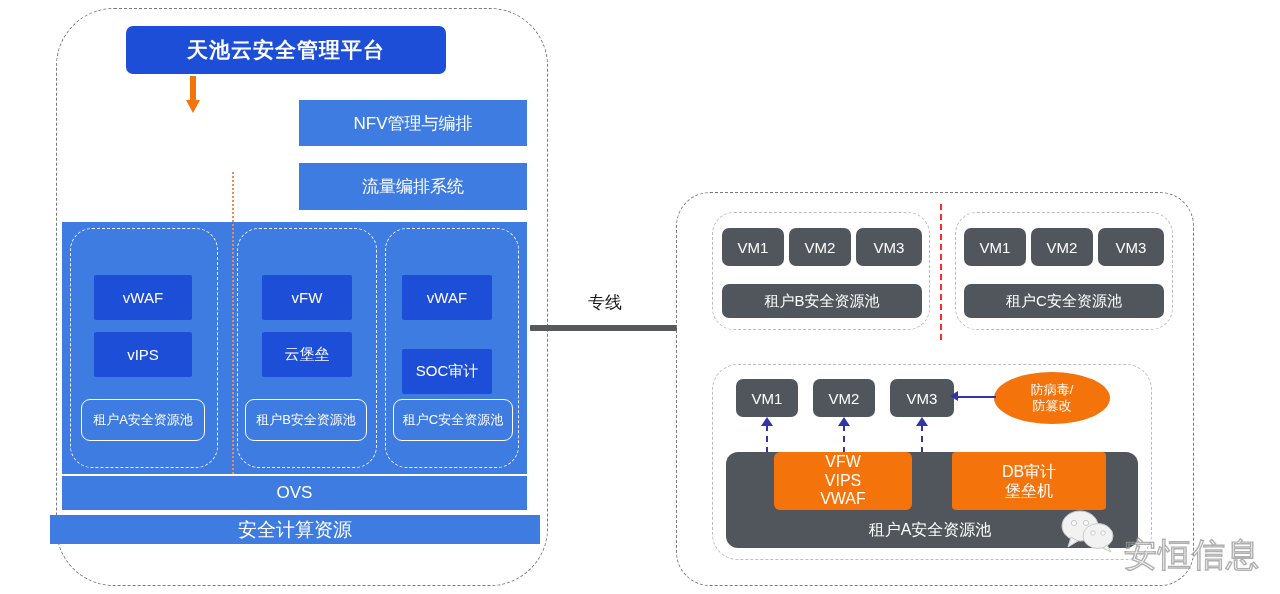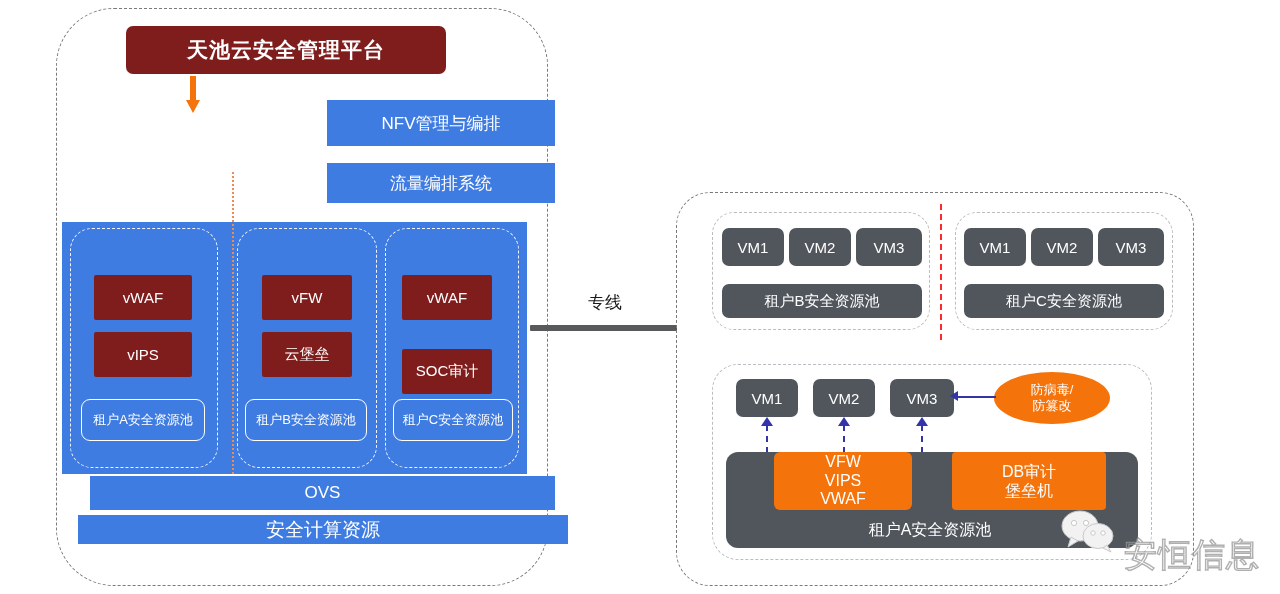--- a/index.html
+++ b/index.html
@@ -32,28 +32,27 @@
     border: 1.6px dashed #7a7a7a;
     border-radius: 58px;
     background: transparent;
   }
   .outer-container.left  { left: 56px;  top: 8px;   width: 492px; height: 578px; }
   .outer-container.right { left: 676px; top: 192px; width: 518px; height: 394px;
                            border-radius: 34px; }
 
   
   .orange-box {
-    background: #7f1d1d;
+    background: #1d4ed8;
     color: #ffffff;
     border-radius: 5px;
   }
   .blue-box {
     background: #3F7CE2;
     color: #ffffff;
-    margin-left: 28px;
   }
 
   #platform-title {
     left: 126px; top: 26px; width: 320px; height: 48px;
     font-size: 21px; font-weight: bold; letter-spacing: 1px;
     border-radius: 7px;
   }
 
   
   #platform-arrow {
@@ -73,21 +72,21 @@
 
   #sdn-controller {
     left: 62px; top: 118px; width: 210px; height: 54px;
     font-size: 16px;
   }
   #nfv-orchestration {
     left: 299px; top: 100px; width: 228px; height: 46px;
     font-size: 17px;
   }
   #traffic-orchestration {
-    left: 299px; top: 163px; width: 228px; height: 40px;
+    left: 299px; top: 163px; width: 228px; height: 47px;
     font-size: 17px;
   }
 
   
   #sdn-dotted-line {
     left: 232px; top: 172px; width: 0; height: 310px;
     border-left: 2px dotted #F08B4B;
   }
 
   

